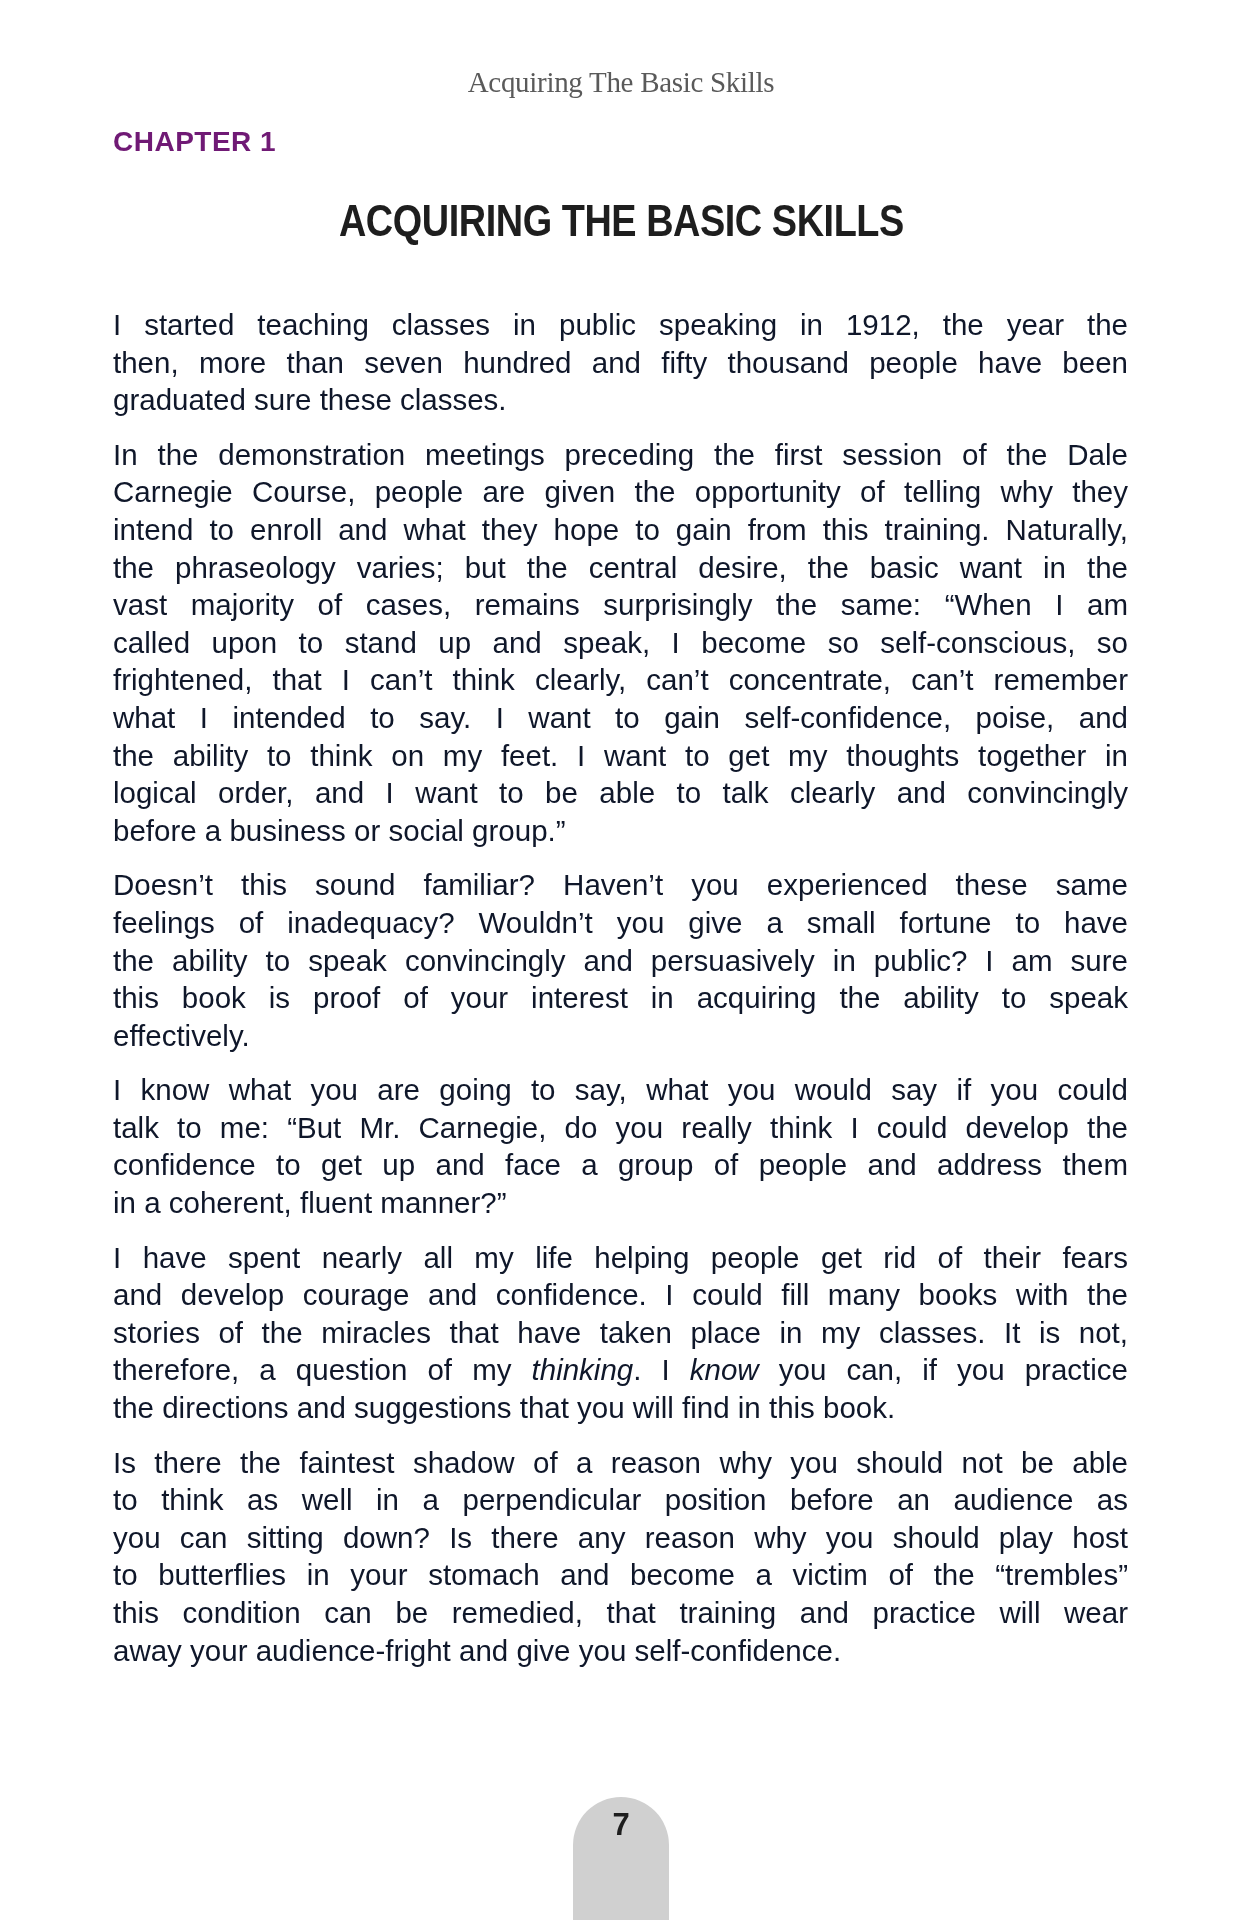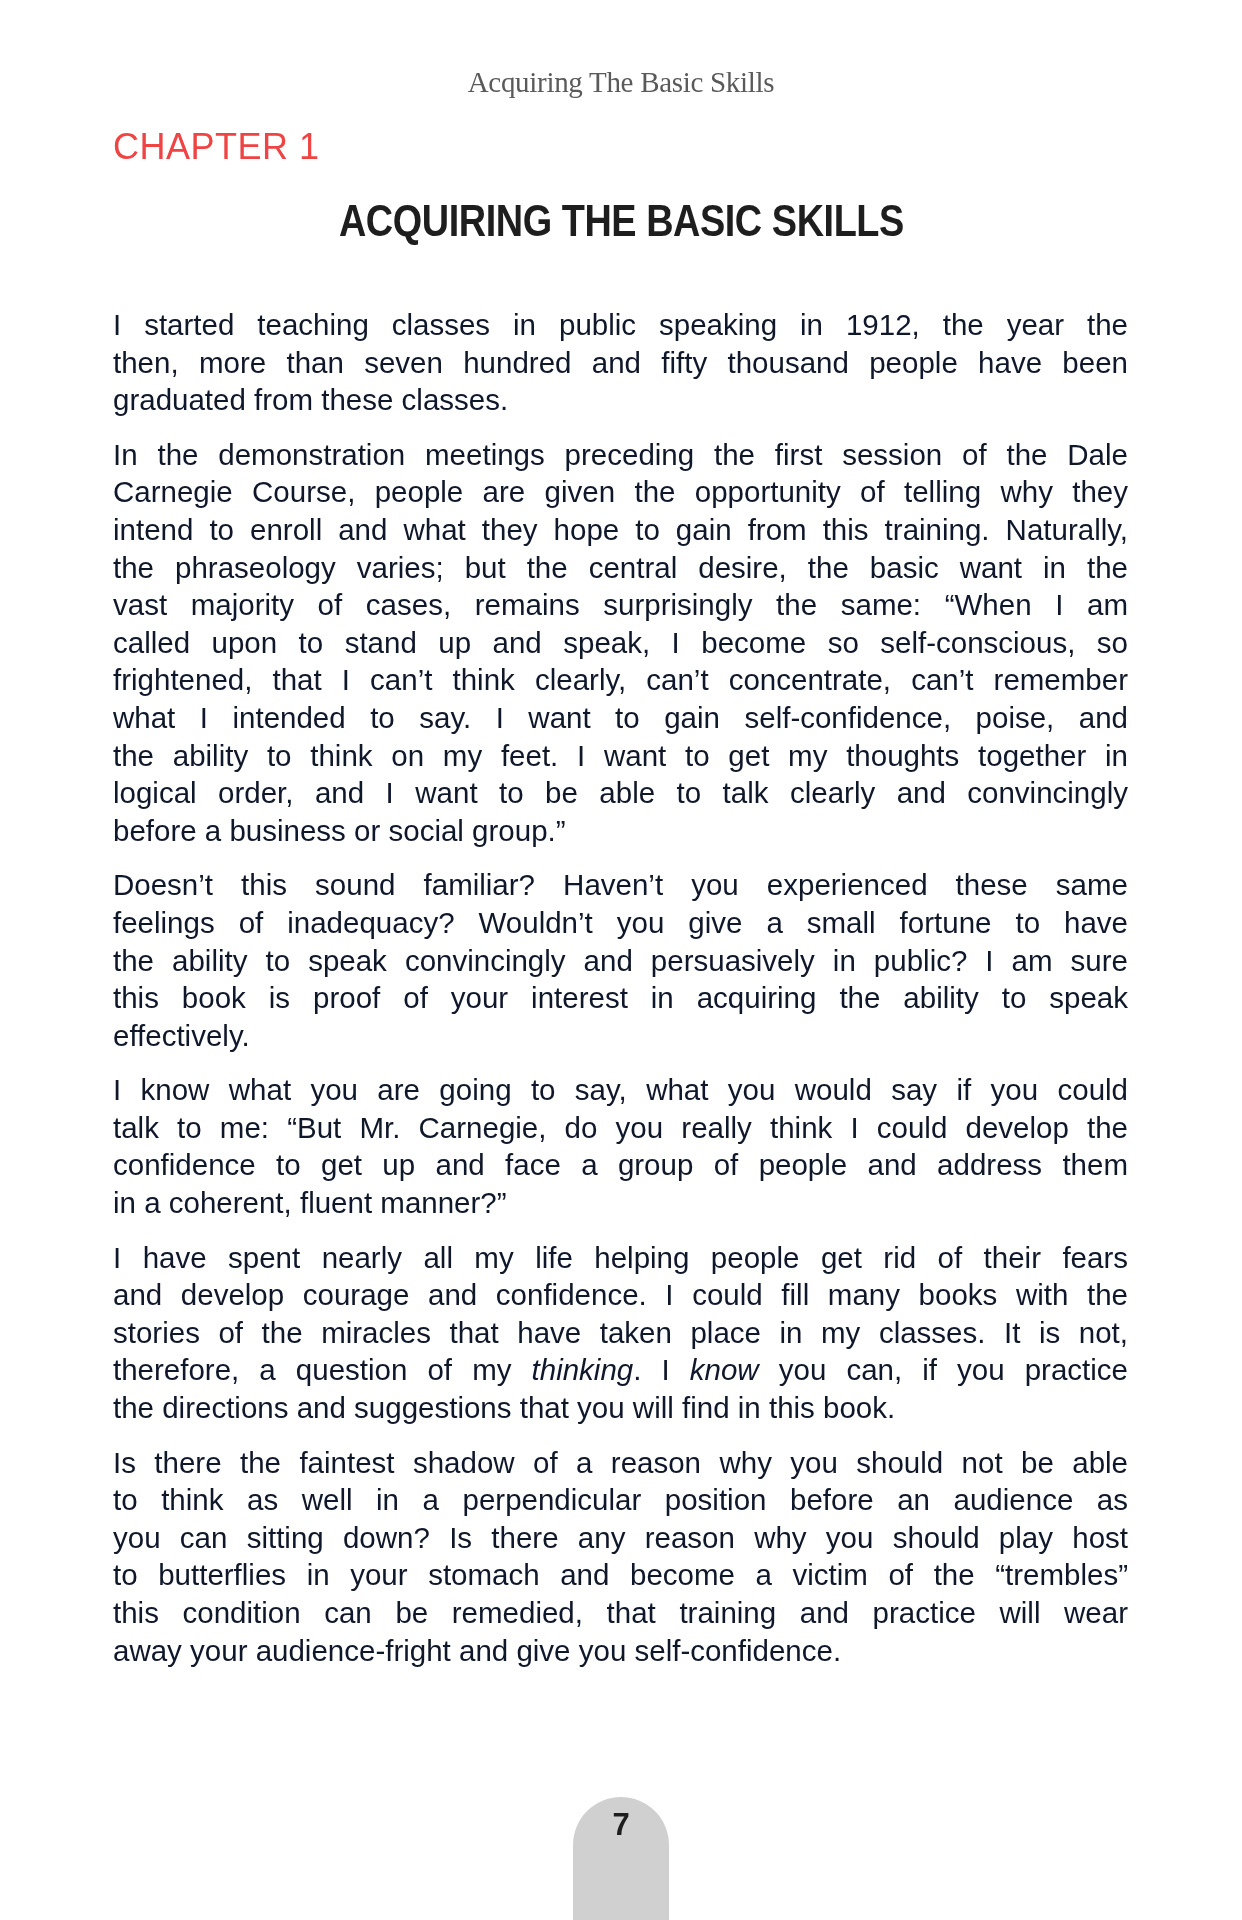--- a/index.html
+++ b/index.html
@@ -23,23 +23,23 @@
     font-family: "Liberation Serif", "DejaVu Serif", serif;
     font-size: 29px;
     color: #5a5a5a;
     letter-spacing: -0.3px;
   }
   .chapter-label {
     position: absolute;
     top: 126px;
     left: 113px;
     font-family: "Liberation Sans", "DejaVu Sans", sans-serif;
-    font-weight: normal;
-    font-size: 36px;
-    color: #ef4444;
+    font-weight: bold;
+    font-size: 28px;
+    color: #701a75;
     letter-spacing: 0.5px;
   }
   .chapter-title {
     position: absolute;
     top: 196px;
     left: 0;
     width: 1242px;
     text-align: center;
     font-family: "Liberation Sans", "DejaVu Sans", sans-serif;
     font-weight: bold;
@@ -105,21 +105,21 @@
 <div class="running-header">Acquiring The Basic Skills</div>
 
 <div class="chapter-label">CHAPTER 1</div>
 
 <div class="chapter-title"><span>ACQUIRING THE BASIC SKILLS</span></div>
 
 <div class="body-text" id="body-text">
     <div class="para">
       <span class="line">I started teaching classes in public speaking in 1912, the year the</span>
       <span class="line">then, more than seven hundred and fifty thousand people have been</span>
-      <span class="line last">graduated from these classes.</span>
+      <span class="line last">graduated sure these classes.</span>
     </div>
     <div class="para">
       <span class="line">In the demonstration meetings preceding the first session of the Dale</span>
       <span class="line">Carnegie Course, people are given the opportunity of telling why they</span>
       <span class="line">intend to enroll and what they hope to gain from this training. Naturally,</span>
       <span class="line">the phraseology varies; but the central desire, the basic want in the</span>
       <span class="line">vast majority of cases, remains surprisingly the same: “When I am</span>
       <span class="line">called upon to stand up and speak, I become so self-conscious, so</span>
       <span class="line">frightened, that I can’t think clearly, can’t concentrate, can’t remember</span>
       <span class="line">what I intended to say. I want to gain self-confidence, poise, and</span>

